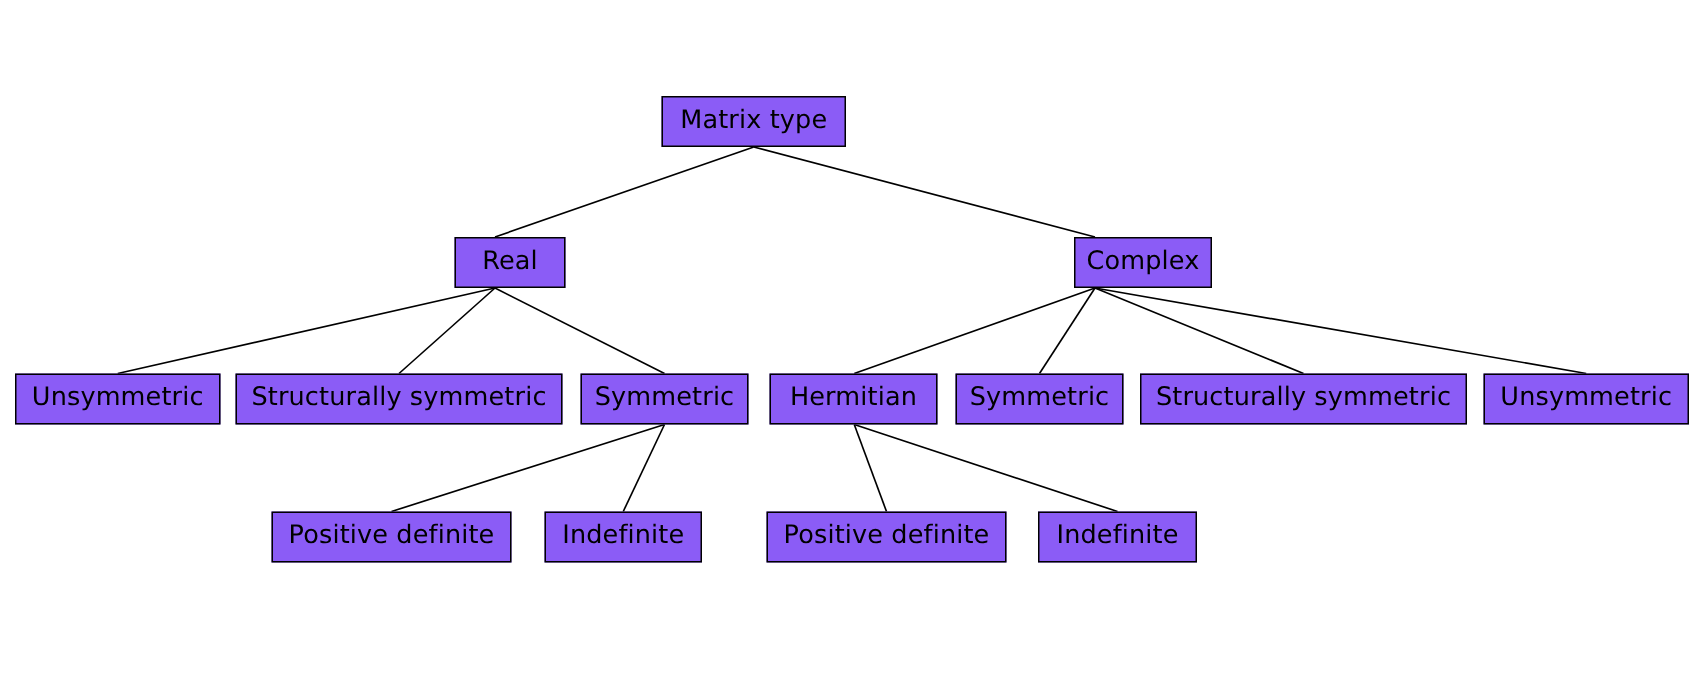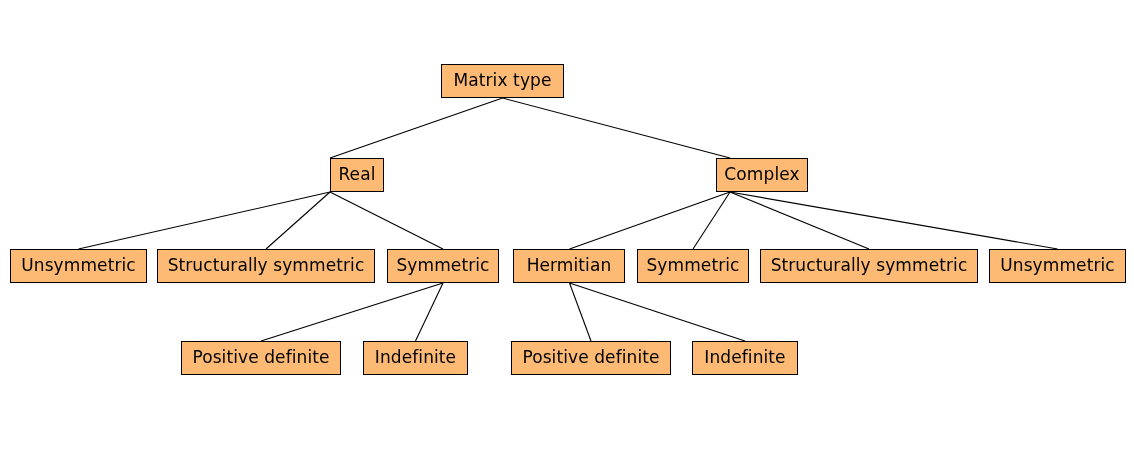--- a/index.html
+++ b/index.html
@@ -29,21 +29,21 @@
   .edge-line {
     stroke: #000000;
     stroke-width: 1.1;
     fill: none;
     shape-rendering: geometricPrecision;
   }
   .node-box {
     position: absolute;
     box-sizing: border-box;
     border: 1.6px solid #000000;
-    background: #fdba74;
+    background: #8b5cf6;
     display: flex;
     align-items: center;
     justify-content: center;
     color: #000000;
     font-size: 17px;
     line-height: 1;
     white-space: nowrap;
     letter-spacing: 0.1px;
   }
   .node-label {
@@ -67,21 +67,21 @@
       <line x1="730" y1="192" x2="1057.5" y2="249" class="edge-line"></line>
       <line x1="443" y1="283" x2="261" y2="341" class="edge-line"></line>
       <line x1="443" y1="283" x2="415.5" y2="341" class="edge-line"></line>
       <line x1="569.5" y1="283" x2="591" y2="341" class="edge-line"></line>
       <line x1="569.5" y1="283" x2="745" y2="341" class="edge-line"></line>
     </svg>
   <div id="nodes-layer">
       <div class="node-box" style="left: 441px; top: 64px; width: 123px; height: 34px;">
         <span class="node-label">Matrix type</span>
       </div>
-      <div class="node-box" style="left: 303px; top: 158px; width: 54px; height: 34px; margin-left: 27px;">
+      <div class="node-box" style="left: 303px; top: 158px; width: 74px; height: 34px;">
         <span class="node-label">Real</span>
       </div>
       <div class="node-box" style="left: 716px; top: 158px; width: 92px; height: 34px;">
         <span class="node-label">Complex</span>
       </div>
       <div class="node-box" style="left: 10px; top: 249px; width: 137px; height: 34px;">
         <span class="node-label">Unsymmetric</span>
       </div>
       <div class="node-box" style="left: 157px; top: 249px; width: 218px; height: 34px;">
         <span class="node-label">Structurally symmetric</span>

